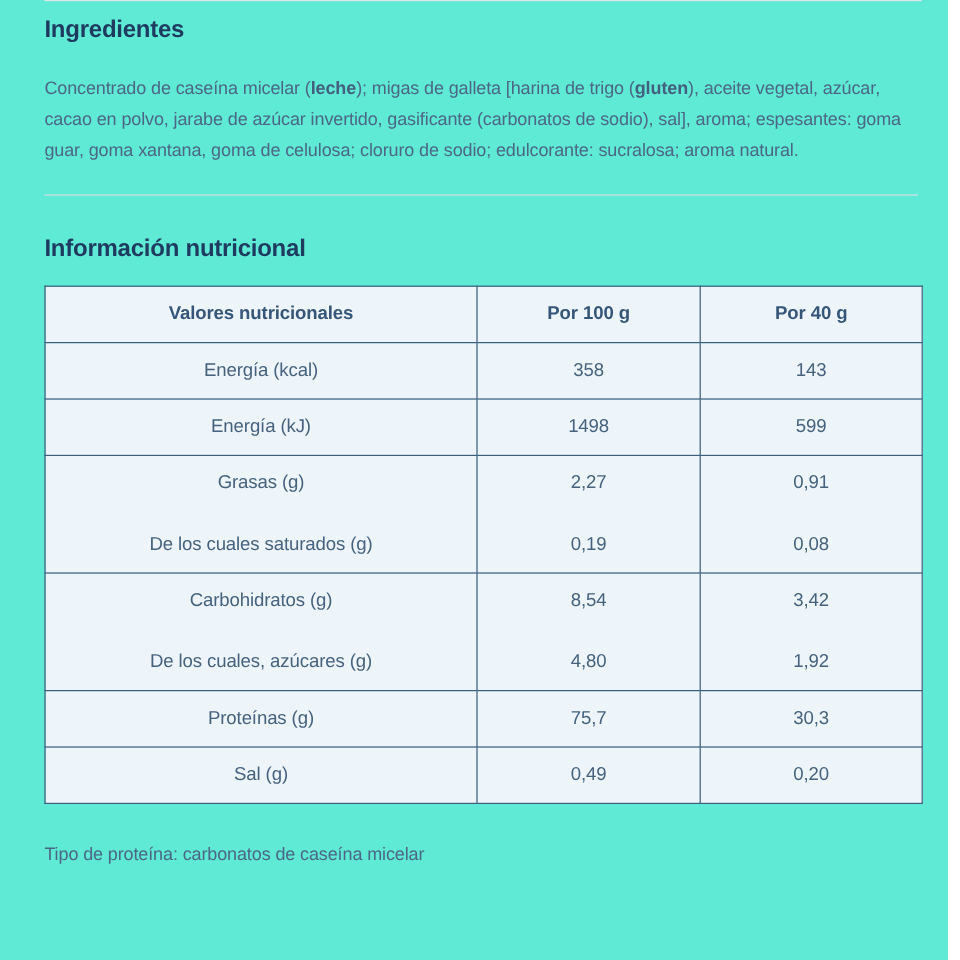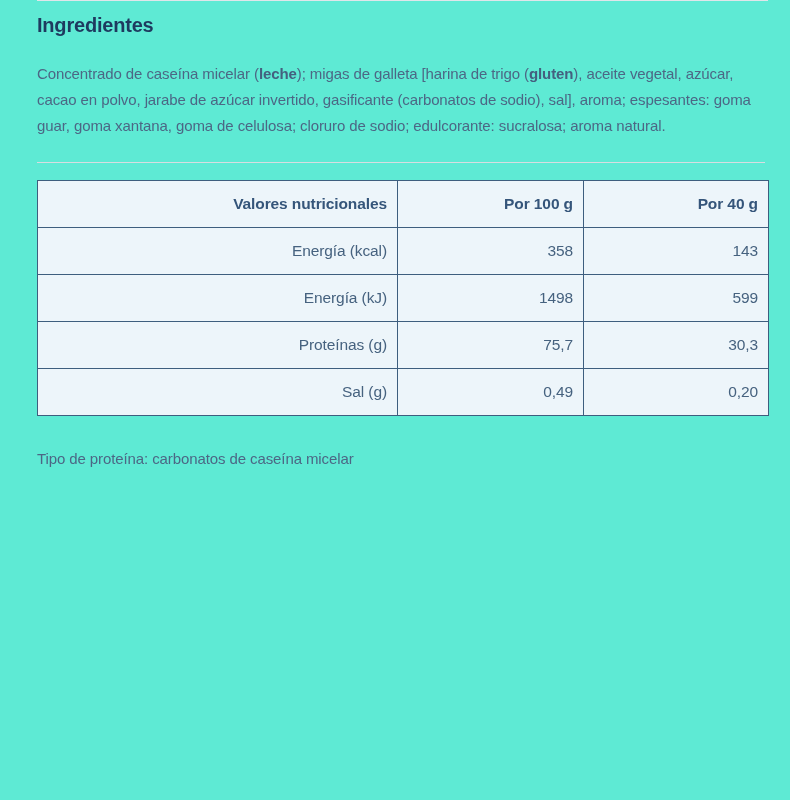--- a/index.html
+++ b/index.html
@@ -75,21 +75,21 @@
     justify-content: space-between;
     box-sizing: border-box;
     padding: 13px 10px;
     gap: 31px;
   }
   .cell .line {
     font-size: 15.5px;
     line-height: 20px;
     color: #46627f;
     letter-spacing: -0.1px;
-    text-align: right;
+    text-align: center;
     white-space: nowrap;
   }
   th .cell .line {
     font-weight: bold;
     color: #35557a;
   }
   .footnote {
     margin: 30px 0 0 0;
     font-size: 15px;
     line-height: 26px;
@@ -103,20 +103,21 @@
 <div class="panel">
   <hr class="top-rule">
 
   <h2 class="section-title">Ingredientes</h2>
 
   <p class="ingredients-text" id="ingredients-paragraph"><span>Concentrado de caseína micelar (</span><b>leche</b><span>); migas de galleta [harina de trigo (</span><b>gluten</b><span>), aceite vegetal, azúcar, cacao en polvo, jarabe de azúcar invertido, gasificante (carbonatos de sodio), sal], aroma; espesantes: goma guar, goma xantana, goma de celulosa; cloruro de sodio; edulcorante: sucralosa; aroma natural.</span></p>
 
 
   <hr class="divider">
 
+  <h2 class="section-title second">Información nutricional</h2>
 
   <table class="nutrition">
     <colgroup>
         <col class="c1">
         <col class="c2">
         <col class="c3">
       </colgroup>
     <thead>
       <tr>
         <th>
@@ -167,20 +168,60 @@
           </td>
           <td>
             <div class="cell">
               <div class="line">599</div>
             </div>
           </td>
         </tr>
         <tr>
           <td>
             <div class="cell">
+              <div class="line">Grasas (g)</div>
+              <div class="line">De los cuales saturados (g)</div>
+            </div>
+          </td>
+          <td>
+            <div class="cell">
+              <div class="line">2,27</div>
+              <div class="line">0,19</div>
+            </div>
+          </td>
+          <td>
+            <div class="cell">
+              <div class="line">0,91</div>
+              <div class="line">0,08</div>
+            </div>
+          </td>
+        </tr>
+        <tr>
+          <td>
+            <div class="cell">
+              <div class="line">Carbohidratos (g)</div>
+              <div class="line">De los cuales, azúcares (g)</div>
+            </div>
+          </td>
+          <td>
+            <div class="cell">
+              <div class="line">8,54</div>
+              <div class="line">4,80</div>
+            </div>
+          </td>
+          <td>
+            <div class="cell">
+              <div class="line">3,42</div>
+              <div class="line">1,92</div>
+            </div>
+          </td>
+        </tr>
+        <tr>
+          <td>
+            <div class="cell">
               <div class="line">Proteínas (g)</div>
             </div>
           </td>
           <td>
             <div class="cell">
               <div class="line">75,7</div>
             </div>
           </td>
           <td>
             <div class="cell">

